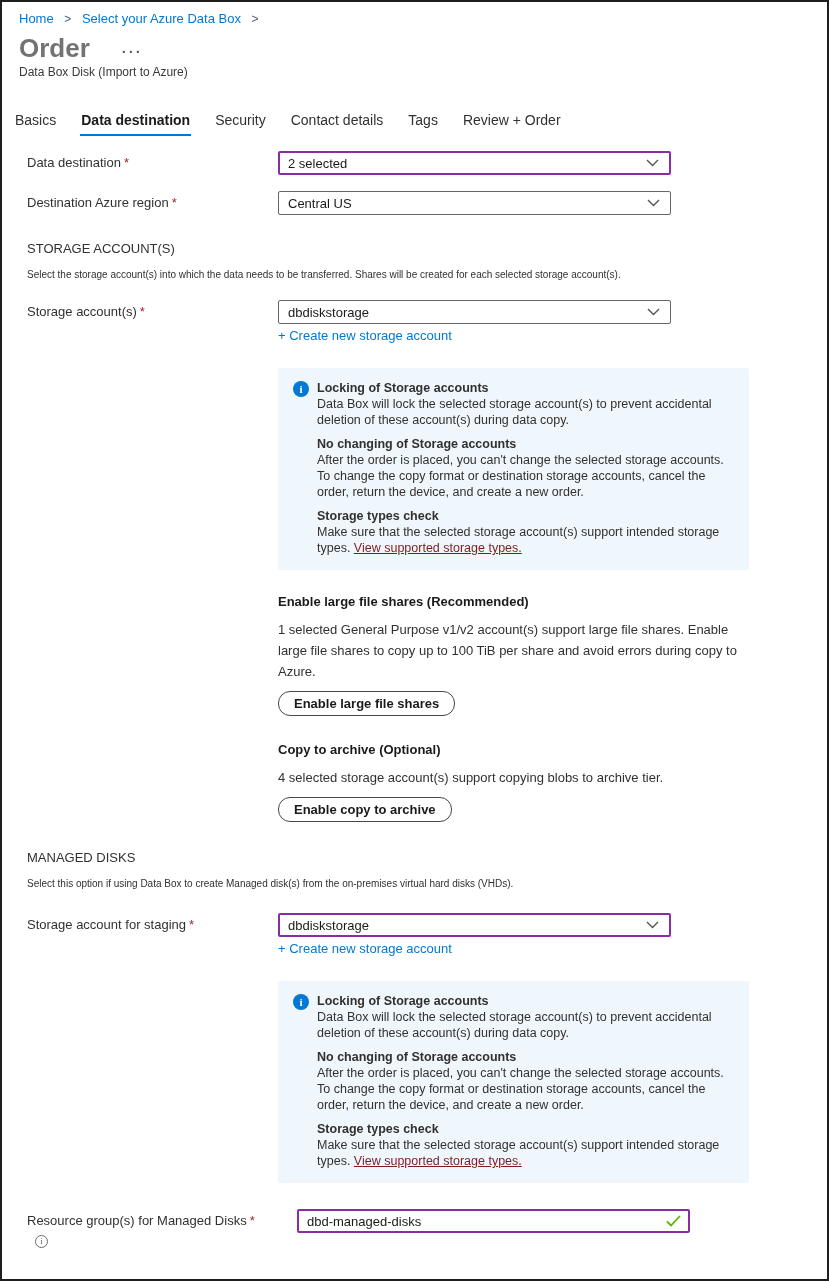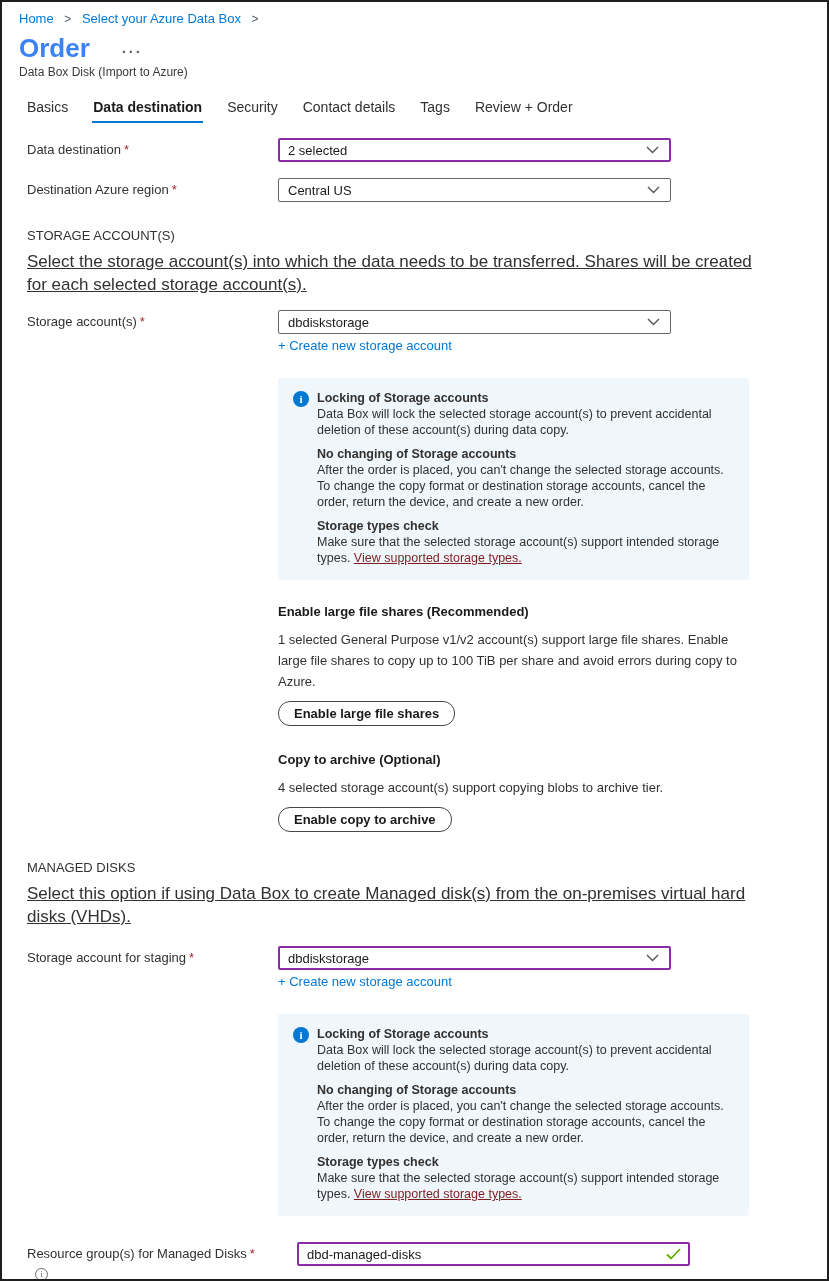--- a/index.html
+++ b/index.html
@@ -8,40 +8,40 @@
     width: 829px; height: 1281px; overflow: hidden; position: relative;
     border: 2px solid #1f1f1f; background: #fff;
     font-family: "Liberation Sans", sans-serif; color: #323130;
   }
   
   .header { padding: 8px 16px 0 17px; }
   .breadcrumb { font-size: 13px; line-height: 18px; }
   .breadcrumb a { color: #0078d4; text-decoration: none; cursor: pointer; }
   .crumb-sep { color: #4f5b66; margin: 0 7px; font-size: 12px; }
   .title-row { display: flex; align-items: center; margin-top: 5px; }
-  .page-title { margin: 0; font-size: 26px; line-height: 30px; font-weight: 700; color: #3b82f6; }
+  .page-title { margin: 0; font-size: 26px; line-height: 30px; font-weight: 700; color: #737373; }
   .more-dots { margin-left: 32px; margin-top: 8px; color: #605e5c; font-size: 15px; font-weight: 700; letter-spacing: 2px; line-height: 8px; cursor: pointer; }
   .subtitle { margin-top: 2px; font-size: 12px; color: #3b3a39; }
   
-  .tabs { display: flex; margin-top: 14px; padding-left: 24px; }
+  .tabs { display: flex; margin-top: 27px; padding-left: 12px; }
   .tab { font-size: 14px; padding: 6px 1px 6px; margin-right: 23px; border-bottom: 2px solid transparent; color: #323130; cursor: pointer; white-space: nowrap; }
   .tab.active { font-weight: 700; color: #1a1a1a; border-bottom-color: #0078d4; }
   
   .form { padding-left: 25px; }
   .row { display: flex; }
   .label-col { width: 251px; font-size: 13px; padding-top: 4px; padding-right: 10px; }
   .control-col { width: 393px; position: relative; }
   .req { color: #a4262c; margin-left: 3px; }
   .dropdown { position: relative; height: 24px; width: 100%; border: 1px solid #666666; border-radius: 2px; background: #fff; display: flex; align-items: center; padding: 0 30px 0 9px; font-size: 13px; color: #1a1a1a; cursor: pointer; }
   .dropdown.modified { border: 2px solid #8a2da5; padding-left: 8px; }
   .chev { position: absolute; right: 10px; top: 50%; transform: translateY(-50%); display: flex; }
   .create-link-row { margin: 4px 0 0 251px; font-size: 13px; line-height: 16px; }
   .create-link-row a { color: #0078d4; text-decoration: none; cursor: pointer; }
   .section-heading { margin-top: 26px; font-size: 13px; color: #323130; }
-  .section-desc { margin-top: 7px; font-size: 17px; line-height: 23px; max-width: 742px; text-decoration: underline; }
+  .section-desc { margin-top: 7px; font-size: 10px; line-height: 23px; max-width: 742px; }
   
   .infobox { margin: 24px 0 0 251px; width: 471px; background: #eff6fc; border-radius: 2px; padding: 12px 16px 14px 39px; position: relative; font-size: 12.5px; line-height: 16px; color: #323130; }
   .info-badge { position: absolute; left: 15px; top: 13px; width: 16px; height: 16px; border-radius: 50%; background: #0078d4; color: #fff; font-family: "Liberation Serif", serif; font-weight: 700; font-size: 11px; display: flex; align-items: center; justify-content: center; }
   .ib-sec { margin-top: 8px; }
   .ib-sec:first-of-type { margin-top: 0; }
   .ib-title { font-weight: 700; }
   .ib-link { color: #7f1d1d; text-decoration: underline; cursor: pointer; }
   
   .sub-heading { margin: 24px 0 0 251px; width: 471px; font-size: 13px; font-weight: 700; color: #1a1a1a; }
   .sub-desc { margin: 10px 0 0 251px; width: 471px; font-size: 13px; line-height: 21px; }

